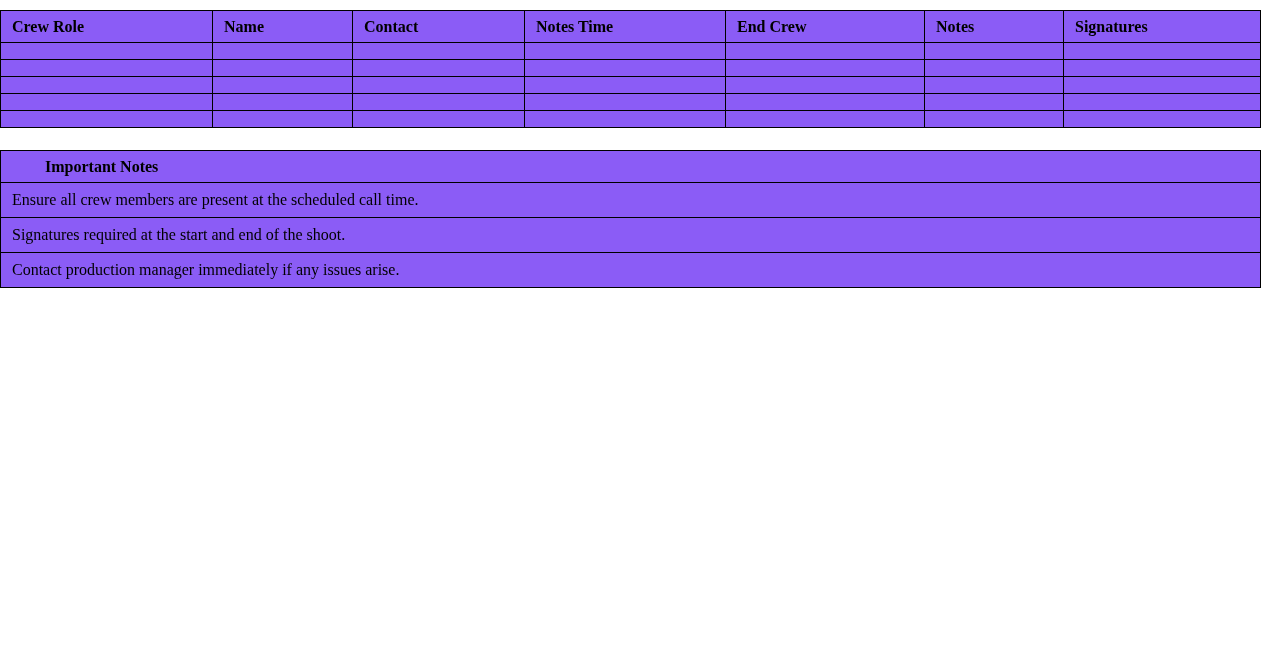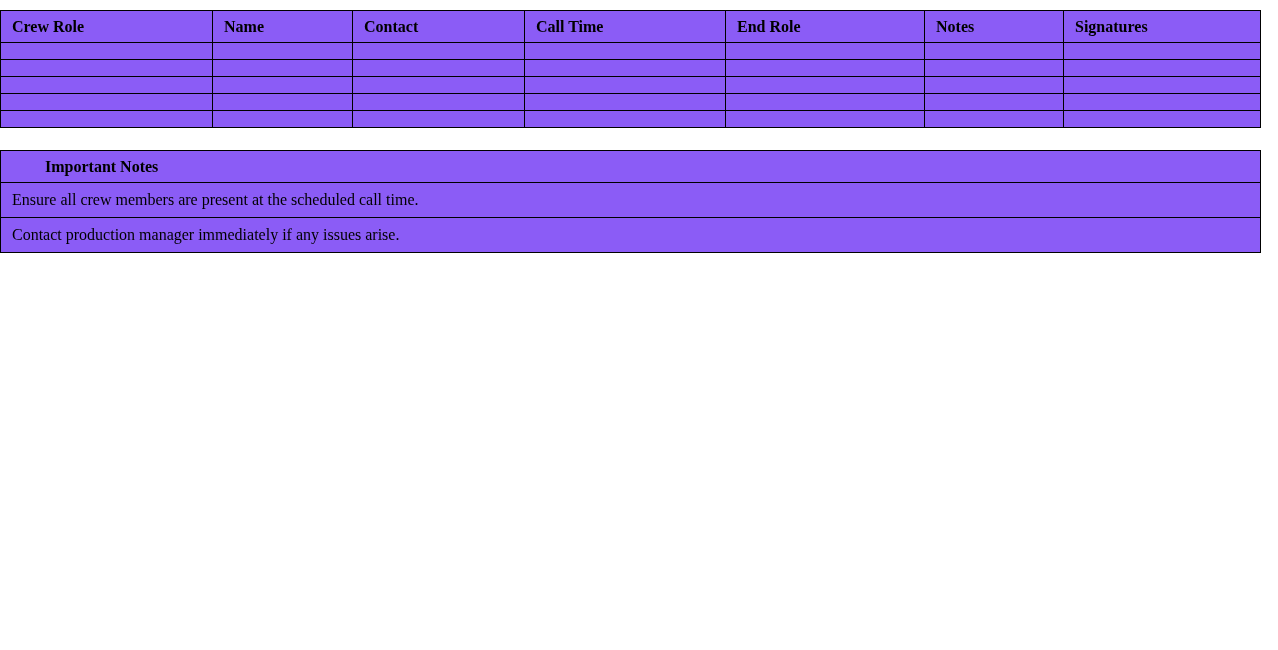--- a/index.html
+++ b/index.html
@@ -64,22 +64,22 @@
     <col style="width:201px">
     <col style="width:199px">
     <col style="width:139px">
     <col style="width:197px">
   </colgroup>
   <thead>
     <tr>
       <th>Crew Role</th>
       <th>Name</th>
       <th>Contact</th>
-      <th>Call Time</th>
-      <th>End Role</th>
+      <th>Notes Time</th>
+      <th>End Crew</th>
       <th>Notes</th>
       <th>Signatures</th>
     </tr>
   </thead>
   <tbody>
     <tr>
       <td></td>
       <td></td>
       <td></td>
       <td></td>
@@ -133,16 +133,19 @@
   <thead>
     <tr>
       <th>Important Notes</th>
     </tr>
   </thead>
   <tbody>
     <tr>
       <td>Ensure all crew members are present at the scheduled call time.</td>
     </tr>
     <tr>
+      <td>Signatures required at the start and end of the shoot.</td>
+    </tr>
+    <tr>
       <td>Contact production manager immediately if any issues arise.</td>
     </tr>
   </tbody>
 </table>
 
 </body></html>

